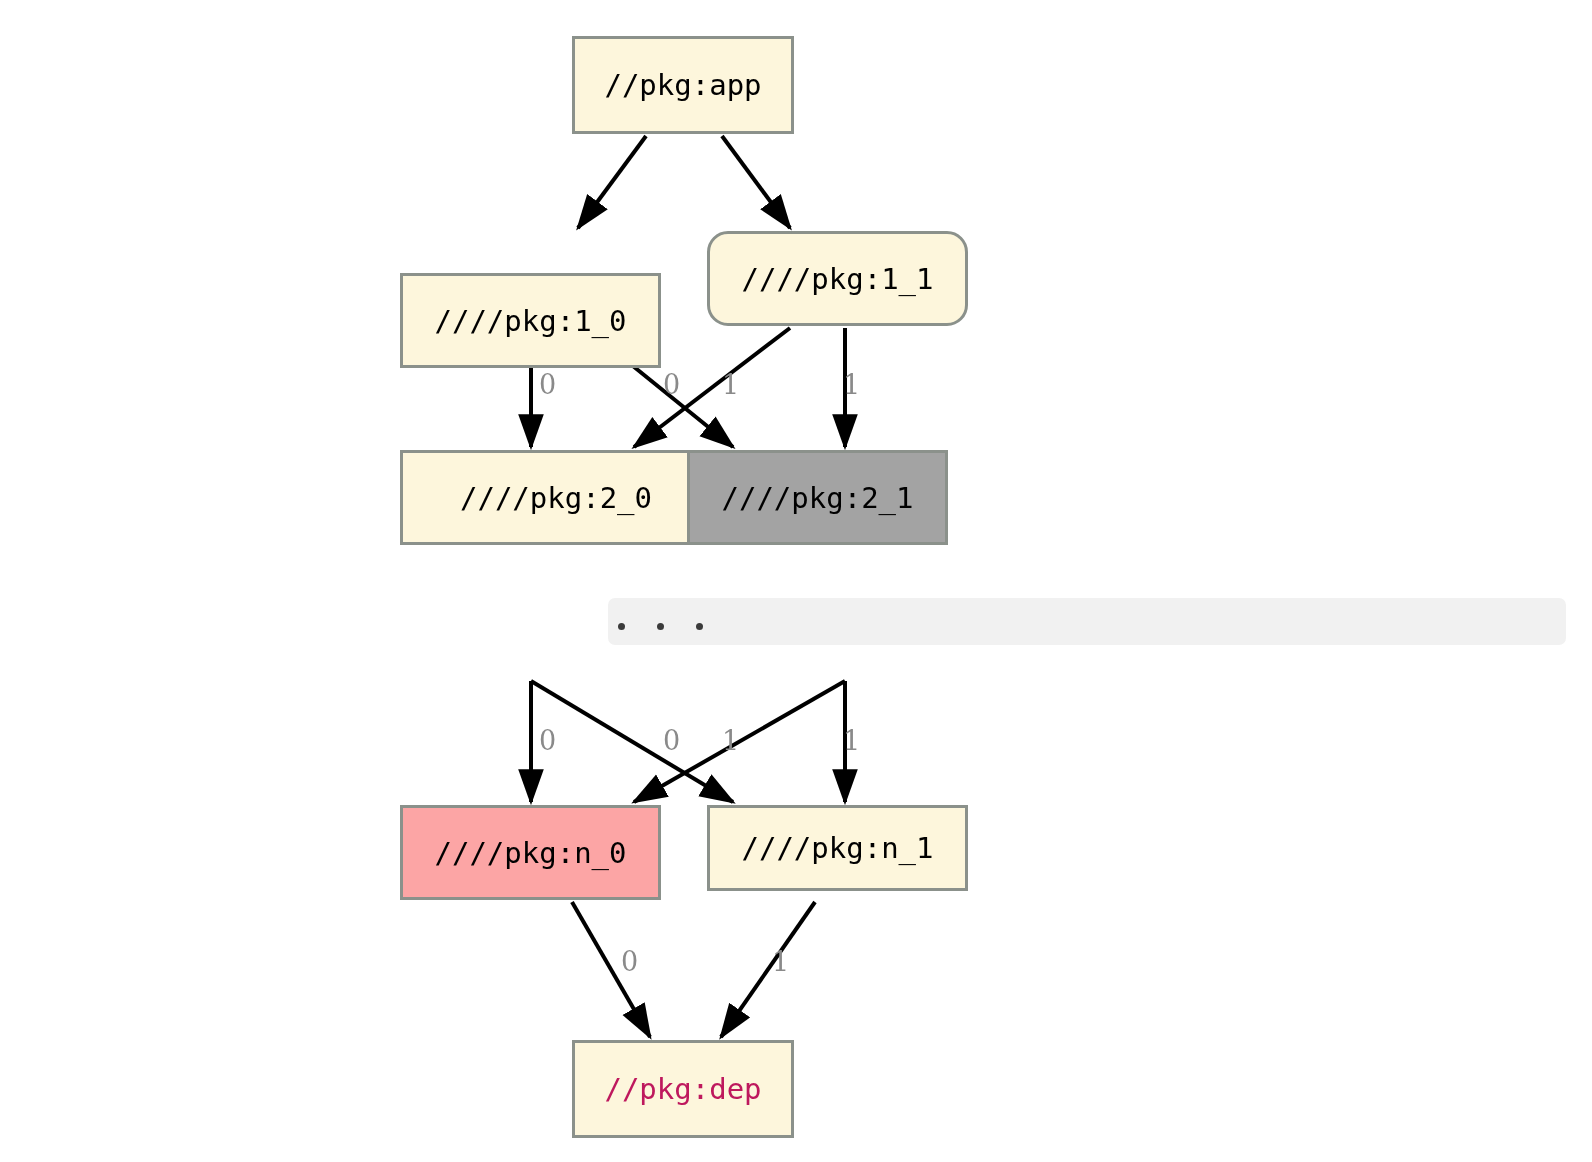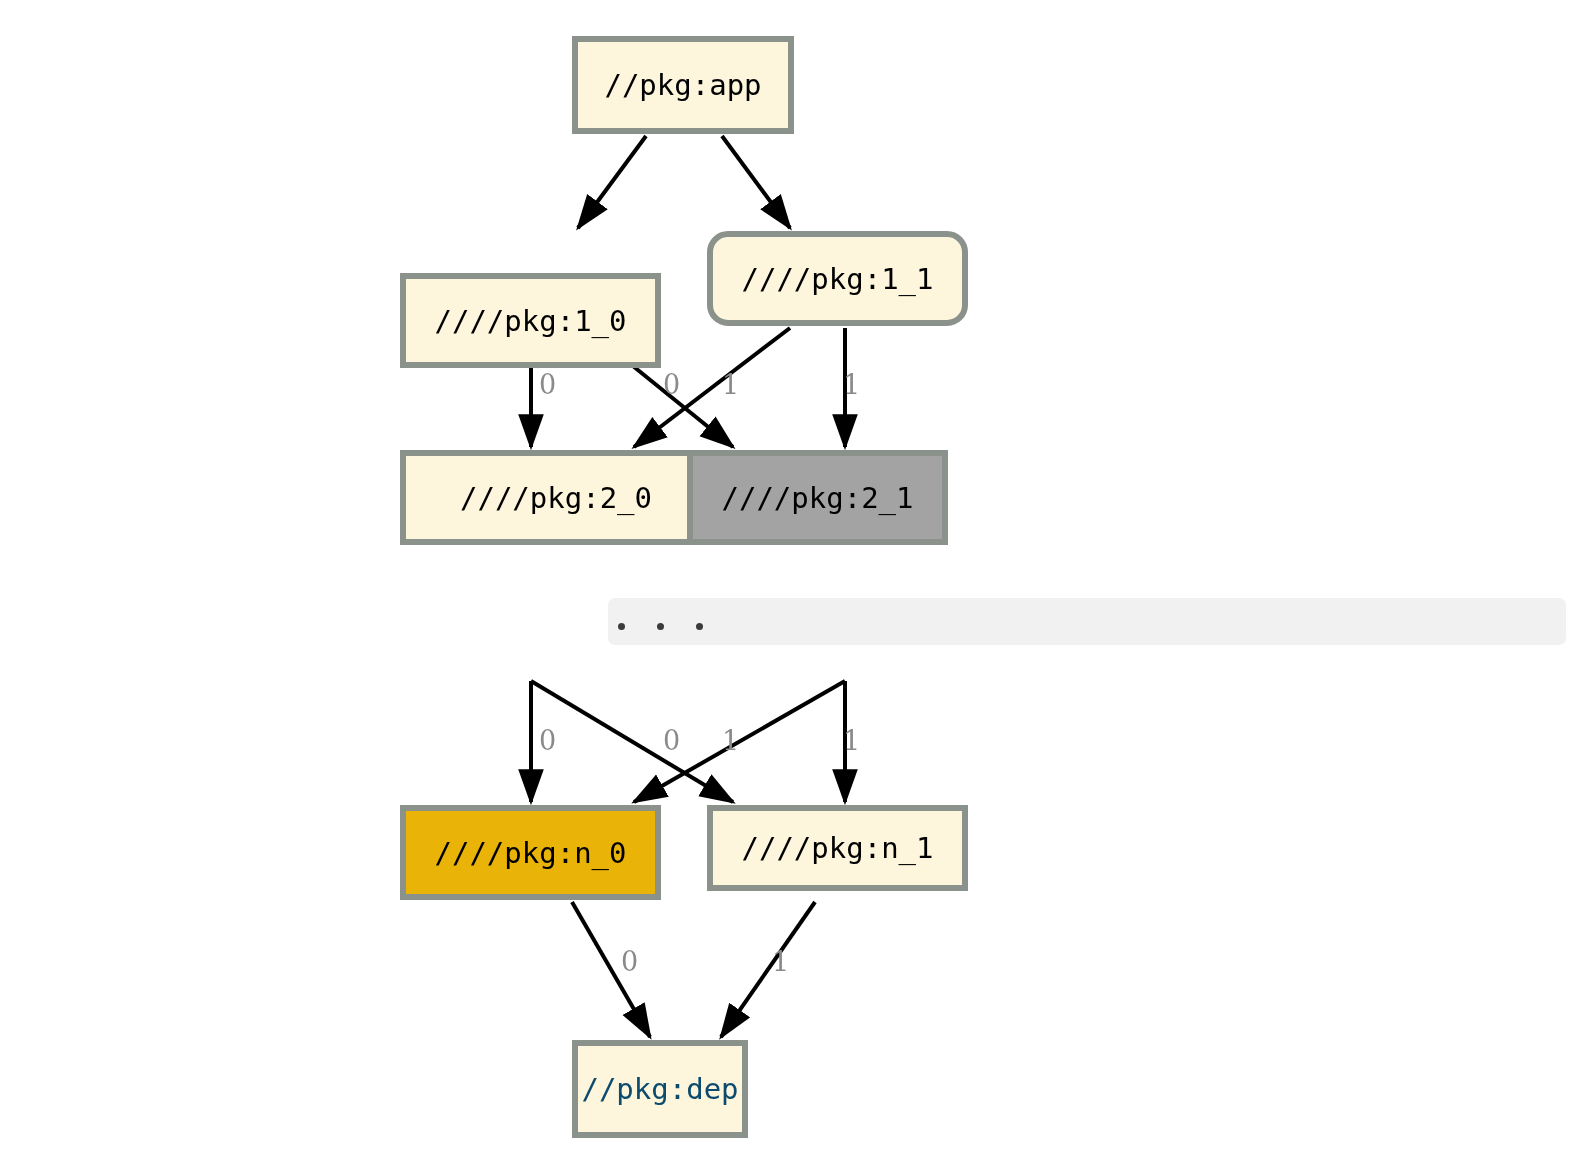--- a/index.html
+++ b/index.html
@@ -24,21 +24,21 @@
     position: absolute;
     left: 0;
     top: 0;
     width: 1592px;
     height: 1162px;
   }
   .gnode {
     position: absolute;
     box-sizing: border-box;
     background: #fdf6dc;
-    border: 6px solid #4c1d95;
+    border: 3px solid #4c1d95;
     display: flex;
     align-items: center;
     justify-content: center;
     font-family: "DejaVu Sans Mono", "Liberation Mono", monospace;
     font-size: 29px;
     color: #000000;
     letter-spacing: 0px;
     white-space: nowrap;
   }
   .edge-label {
@@ -93,23 +93,23 @@
         <line x1="815" y1="902" x2="721" y2="1037" stroke="#000000" stroke-width="4" marker-end="url(#arrowhead)"></line>
       </g>
   </svg>
 
   <div id="nodes-layer">
       <div class="gnode" style="left: 572px; top: 36px; width: 222px; height: 98px; background: rgb(253, 246, 220); border-color: rgb(139, 145, 139); color: rgb(0, 0, 0);">//pkg:app</div>
       <div class="gnode" style="left: 400px; top: 231px; width: 261px; height: 95px; background: rgb(253, 246, 220); border-color: rgb(139, 145, 139); color: rgb(0, 0, 0); margin-top: 42px;">////pkg:1_0</div>
       <div class="gnode" style="left: 707px; top: 231px; width: 261px; height: 95px; background: rgb(253, 246, 220); border-color: rgb(139, 145, 139); color: rgb(0, 0, 0); border-radius: 21px;">////pkg:1_1</div>
       <div class="gnode" style="left: 400px; top: 450px; width: 312px; height: 95px; background: rgb(253, 246, 220); border-color: rgb(139, 145, 139); color: rgb(0, 0, 0);">////pkg:2_0</div>
       <div class="gnode" style="left: 687px; top: 450px; width: 261px; height: 95px; background: #a3a3a3; border-color: rgb(139, 145, 139); color: rgb(0, 0, 0); text-align: right;">////pkg:2_1</div>
-      <div class="gnode" style="left: 400px; top: 805px; width: 261px; height: 95px; background: #eab308; border-color: rgb(139, 145, 139); color: rgb(0, 0, 0);">////pkg:n_0</div>
+      <div class="gnode" style="left: 400px; top: 805px; width: 261px; height: 95px; background: #fca5a5; border-color: rgb(139, 145, 139); color: rgb(0, 0, 0);">////pkg:n_0</div>
       <div class="gnode" style="left: 707px; top: 805px; width: 261px; height: 86px; background: rgb(253, 246, 220); border-color: rgb(139, 145, 139); color: rgb(0, 0, 0);">////pkg:n_1</div>
-      <div class="gnode" style="left: 572px; top: 1040px; width: 176px; height: 98px; background: rgb(253, 246, 220); border-color: rgb(139, 145, 139); color: #0c4a6e;">//pkg:dep</div>
+      <div class="gnode" style="left: 572px; top: 1040px; width: 222px; height: 98px; background: rgb(253, 246, 220); border-color: rgb(139, 145, 139); color: #be185d;">//pkg:dep</div>
     </div>
 
   <div id="edge-labels-layer">
       <span class="edge-label" style="left: 539px; top: 371px; color: rgb(138, 138, 138);">0</span>
       <span class="edge-label" style="left: 663px; top: 371px; color: rgb(138, 138, 138);">0</span>
       <span class="edge-label" style="left: 722px; top: 371px; color: rgb(138, 138, 138);">1</span>
       <span class="edge-label" style="left: 843px; top: 371px; color: rgb(138, 138, 138);">1</span>
       <span class="edge-label" style="left: 539px; top: 727px; color: rgb(138, 138, 138);">0</span>
       <span class="edge-label" style="left: 663px; top: 727px; color: rgb(138, 138, 138);">0</span>
       <span class="edge-label" style="left: 722px; top: 727px; color: rgb(138, 138, 138);">1</span>

